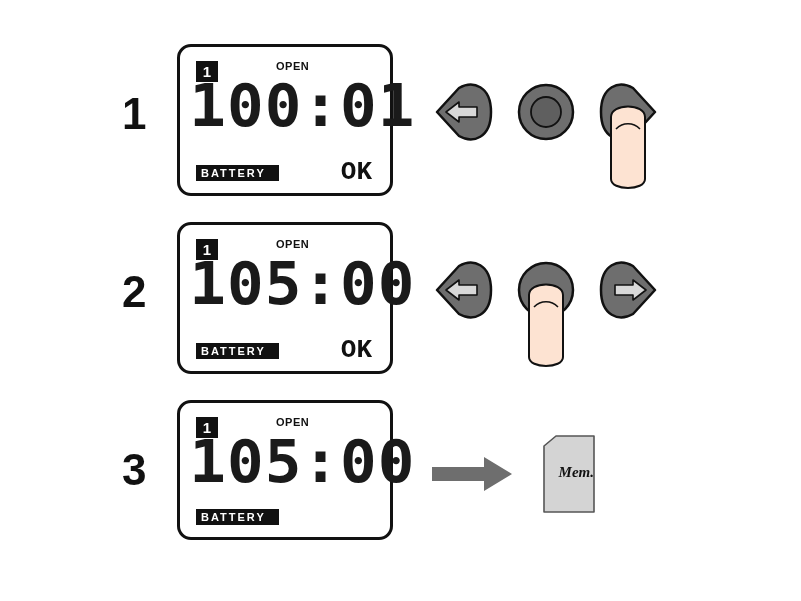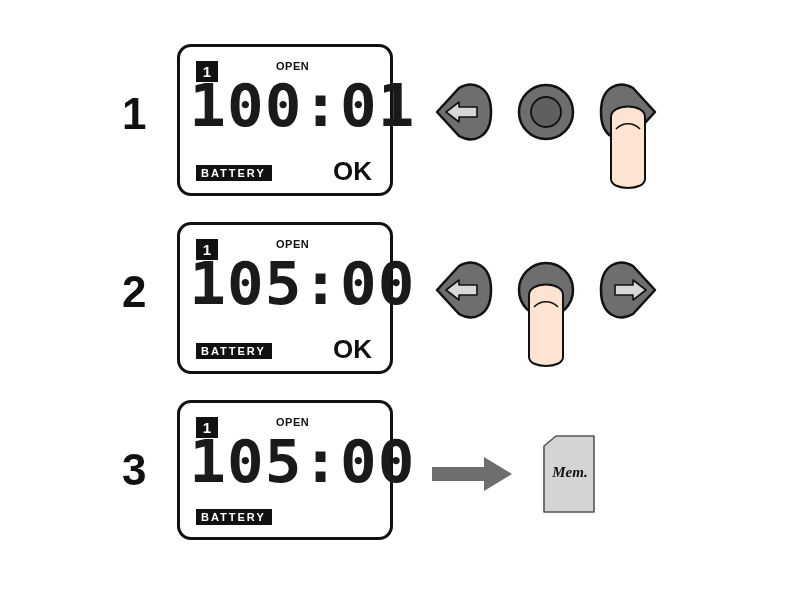--- a/index.html
+++ b/index.html
@@ -96,32 +96,32 @@
 
   .battery-badge {
     position: absolute;
     left: 16px;
     bottom: 12px;
     background: #111111;
     color: #ffffff;
     font-size: 11px;
     font-weight: bold;
     letter-spacing: 2px;
-    padding: 2px 6px 2px 5px;
+    padding: 2px 13px 2px 5px;
     font-family: "Liberation Sans", sans-serif;
   }
 
   .ok-label {
     position: absolute;
     right: 18px;
     bottom: 6px;
     font-size: 26px;
     font-weight: bold;
     color: #111111;
-    font-family: Liberation Sans, sans-serif;
+    font-family: Liberation Mono, monospace;
   }
 
   
   .btn-group {
     position: absolute;
     left: 425px;
     top: 0;
     width: 260px;
     height: 160px;
   }
@@ -164,21 +164,21 @@
     left: 542px;
     top: 38px;
     width: 54px;
     height: 80px;
   }
   .mem-text {
     position: absolute;
     left: 546px;
     top: 68px;
     width: 48px;
-    text-align: center;
+    text-align: right;
     font-size: 15px;
     font-style: italic;
     font-weight: bold;
     color: #111111;
     font-family: "Liberation Serif", serif;
   }
 </style>
 </head>
 <body>
 

